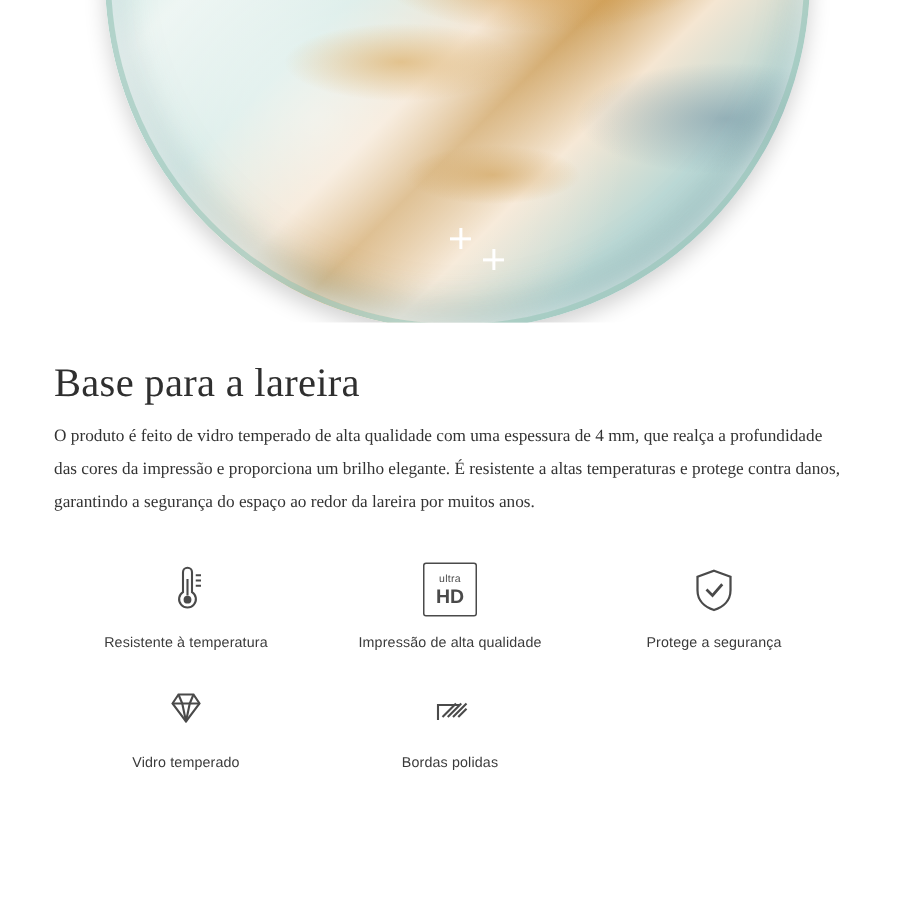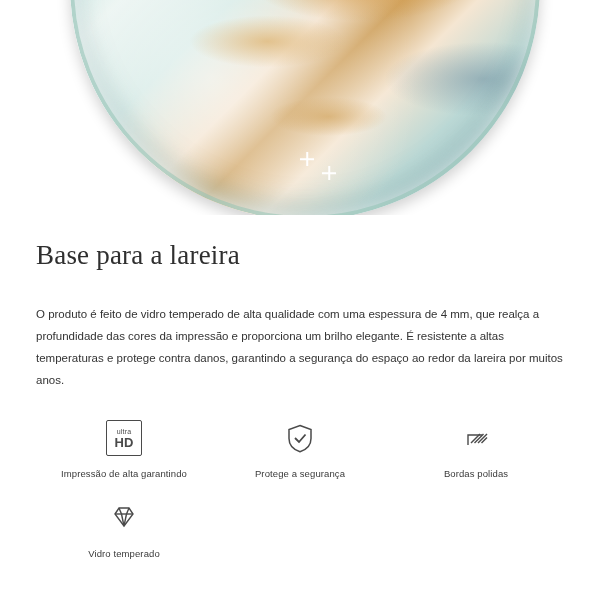--- a/index.html
+++ b/index.html
@@ -89,25 +89,26 @@
     font-family: "Liberation Serif", serif;
     font-size: 27px;
     line-height: 36px;
     color: #2f2f2f;
     font-weight: 400;
     margin: 22px 0 0 0;
     letter-spacing: 0.2px;
   }
   .headline .line2 { display: block; }
   .body-copy {
-    margin: 30px 0 0 0;
+    margin: 7px 0 0 0;
     font-size: 11.5px;
     line-height: 22px;
     color: #333333;
     max-width: 535px;
+    font-family: Liberation Serif, serif;
   }
 
   
   .features {
     margin-top: 26px;
     display: grid;
     grid-template-columns: repeat(3, 1fr);
     row-gap: 18px;
   }
   .feature {
@@ -161,64 +162,77 @@
   <div class="content">
 
     <h1 class="headline">
       <span>Base para a lareira</span>
     </h1>
 
     <p class="body-copy">O produto é feito de vidro temperado de alta qualidade com uma espessura de 4 mm, que realça a profundidade das cores da impressão e proporciona um brilho elegante. É resistente a altas temperaturas e protege contra danos, garantindo a segurança do espaço ao redor da lareira por muitos anos.</p>
 
     <div class="features">
 
+      <div class="feature">
+        <span class="ficon">
+          <svg width="40" height="40" viewBox="0 0 40 40" fill="none" stroke="#4a4a4a" stroke-width="1.4">
+            <path d="M18 8.5a3 3 0 0 1 6 0v13.2a5.6 5.6 0 1 1-6 0z"></path>
+            <line x1="21" y1="13" x2="21" y2="24"></line>
+            <circle cx="21" cy="26.8" r="2.6" fill="#4a4a4a" stroke="none"></circle>
+            <line x1="26.5" y1="10.5" x2="30" y2="10.5"></line>
+            <line x1="26.5" y1="14" x2="30" y2="14"></line>
+            <line x1="26.5" y1="17.5" x2="30" y2="17.5"></line>
+          </svg>
+        </span>
+        <span class="flabel">Resistente à temperatura</span>
+      </div>
 
       <div class="feature">
         <span class="ficon">
           <span class="hd-box">
             <span class="t1">ultra</span>
             <span class="t2">HD</span>
           </span>
         </span>
-        <span class="flabel">Impressão de alta garantindo</span>
+        <span class="flabel">Impressão de alta qualidade</span>
       </div>
 
       <div class="feature">
         <span class="ficon">
           <svg width="40" height="40" viewBox="0 0 40 40" fill="none" stroke="#4a4a4a" stroke-width="1.5">
             <path d="M20 7.5 L31 11.5 v9c0 7-5 11.3-11 13.2C14 31.8 9 27.5 9 20.5v-9z"></path>
             <polyline points="15,20 19,24 25.5,16.5" stroke-width="1.8"></polyline>
           </svg>
         </span>
         <span class="flabel">Protege a segurança</span>
-      </div>
-
-      <div class="feature">
-        <span class="ficon">
-          <svg width="40" height="40" viewBox="0 0 40 40" fill="none" stroke="#4a4a4a" stroke-width="1.4">
-            <path d="M12 27 L12 17 L26 17"></path>
-            <line x1="15" y1="25" x2="24" y2="16"></line>
-            <line x1="18.5" y1="25" x2="27.5" y2="16"></line>
-            <line x1="22" y1="25" x2="31" y2="16"></line>
-            <line x1="25.5" y1="25" x2="31" y2="19.5"></line>
-          </svg>
-        </span>
-        <span class="flabel">Bordas polidas</span>
       </div>
 
       <div class="feature">
         <span class="ficon">
           <svg width="40" height="40" viewBox="0 0 40 40" fill="none" stroke="#4a4a4a" stroke-width="1.4">
             <path d="M11 16 L15 10 h10 l4 6 -9 12 z"></path>
             <line x1="11" y1="16" x2="29" y2="16"></line>
             <line x1="15" y1="10" x2="17.5" y2="16"></line>
             <line x1="25" y1="10" x2="22.5" y2="16"></line>
             <line x1="17.5" y1="16" x2="20" y2="28"></line>
             <line x1="22.5" y1="16" x2="20" y2="28"></line>
           </svg>
         </span>
         <span class="flabel">Vidro temperado</span>
       </div>
 
+      <div class="feature">
+        <span class="ficon">
+          <svg width="40" height="40" viewBox="0 0 40 40" fill="none" stroke="#4a4a4a" stroke-width="1.4">
+            <path d="M12 27 L12 17 L26 17"></path>
+            <line x1="15" y1="25" x2="24" y2="16"></line>
+            <line x1="18.5" y1="25" x2="27.5" y2="16"></line>
+            <line x1="22" y1="25" x2="31" y2="16"></line>
+            <line x1="25.5" y1="25" x2="31" y2="19.5"></line>
+          </svg>
+        </span>
+        <span class="flabel">Bordas polidas</span>
+      </div>
+
 
     </div>
   </div>
 </div>
 
 </body></html>

